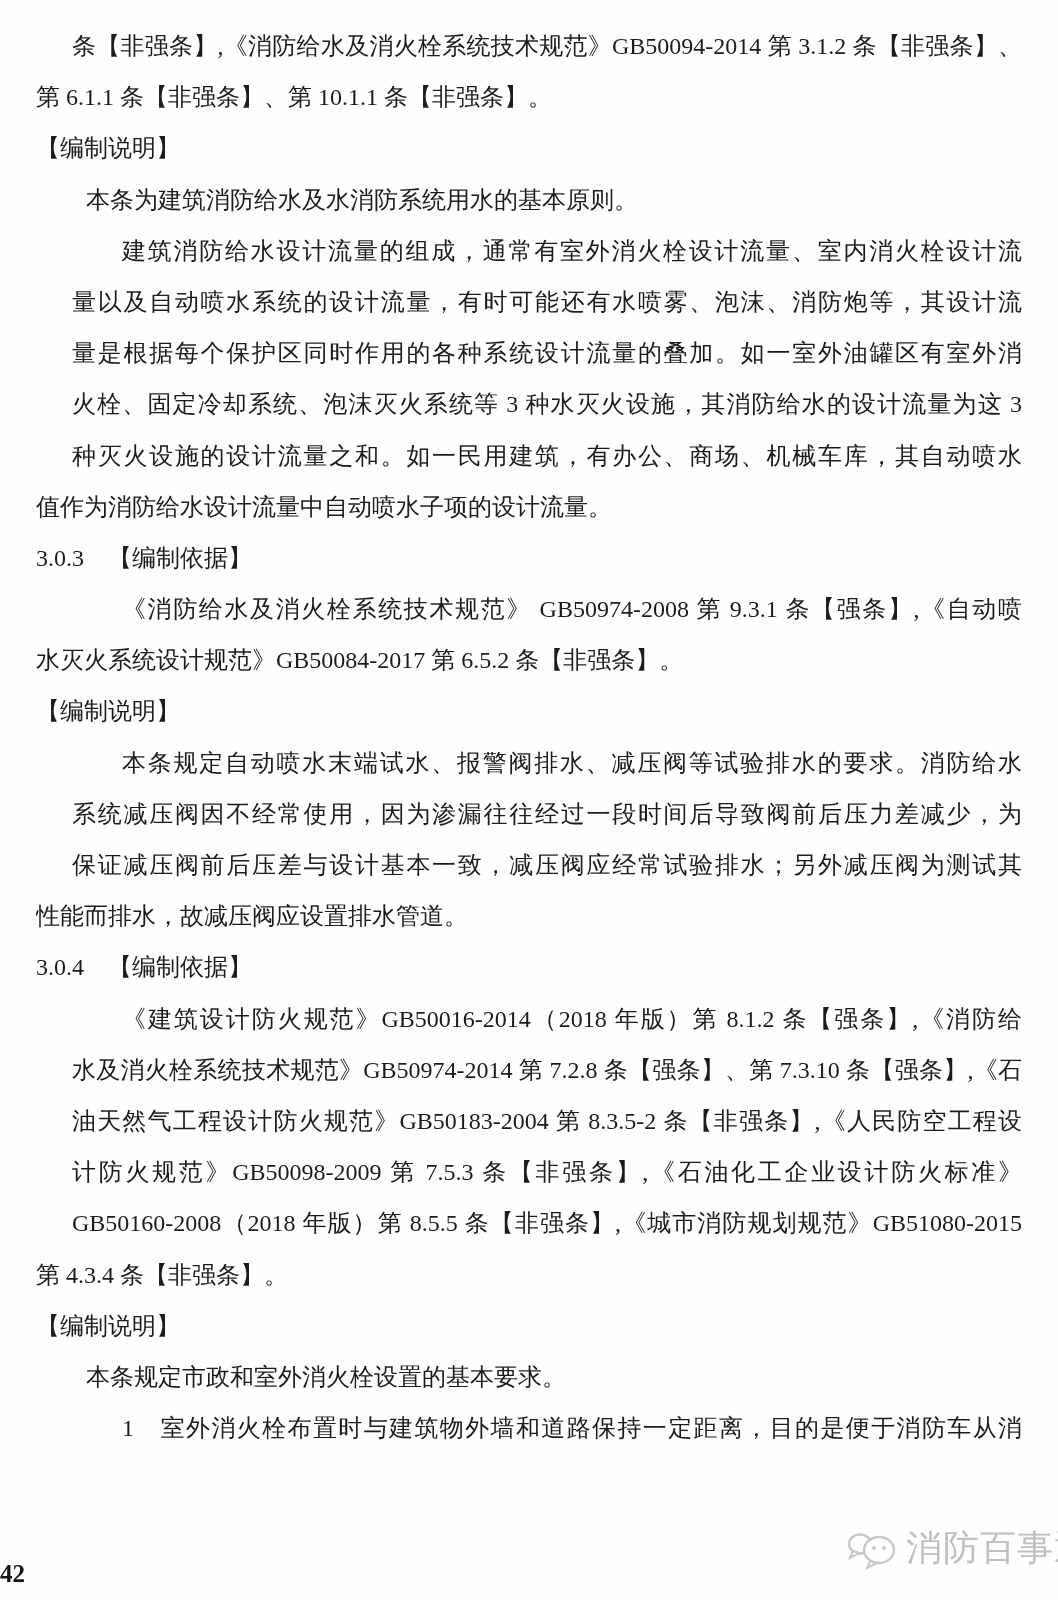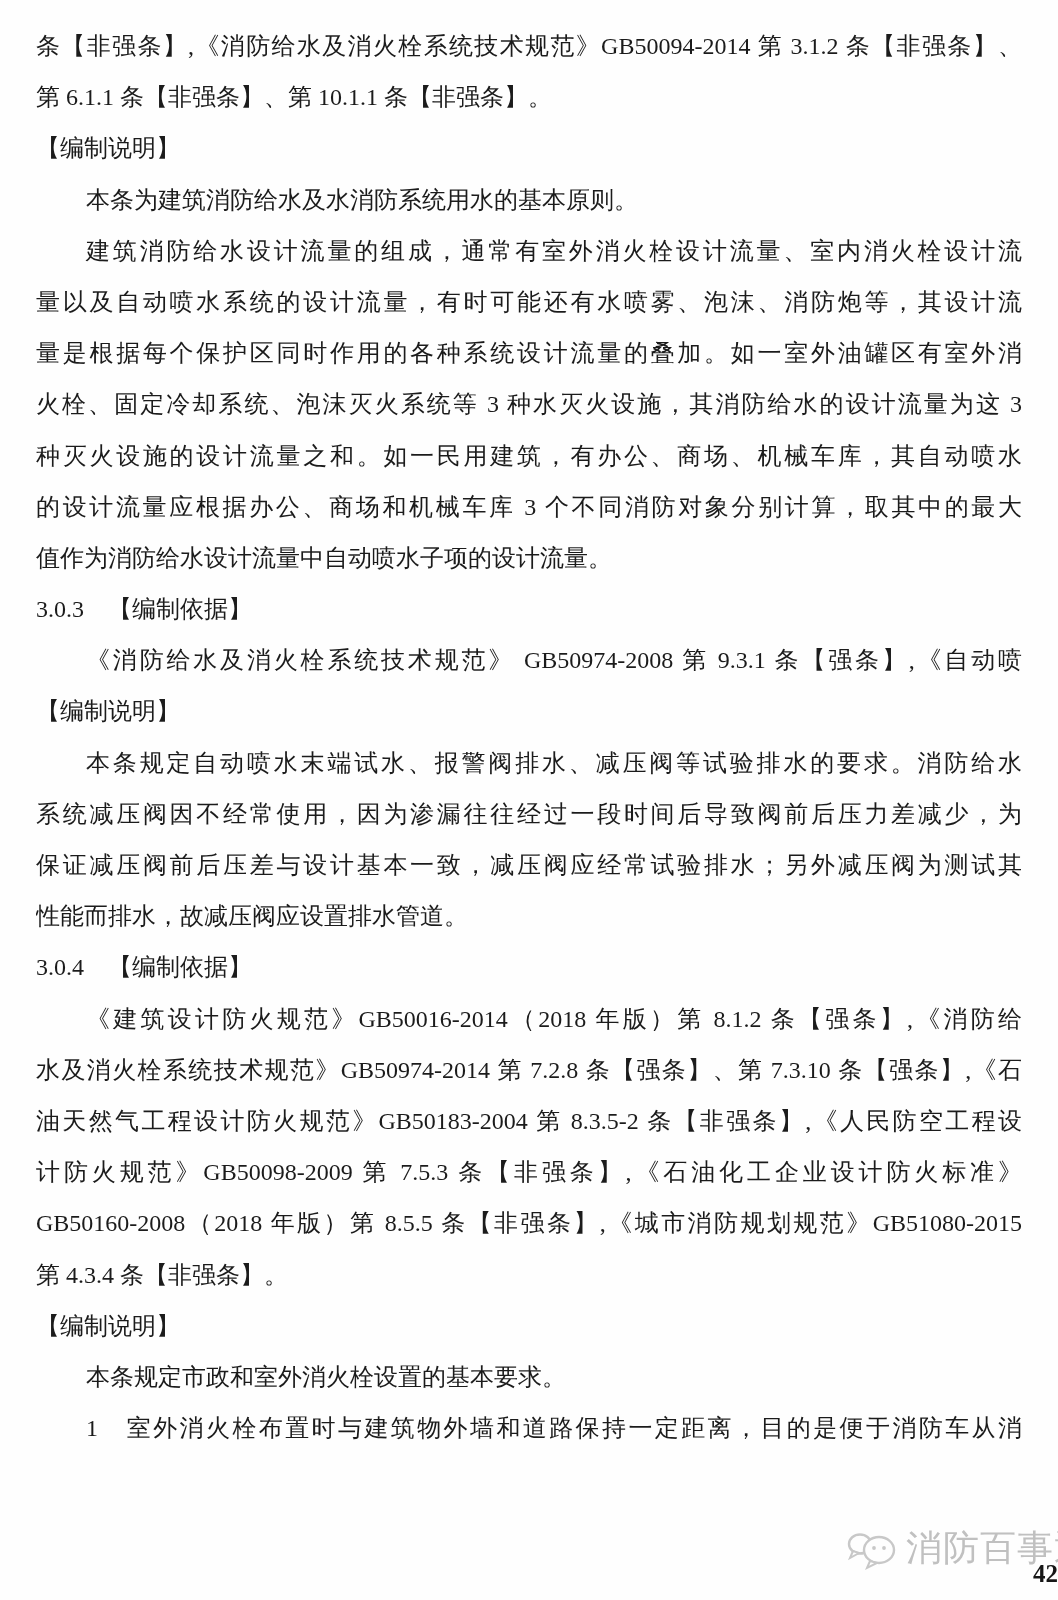--- a/index.html
+++ b/index.html
@@ -22,28 +22,28 @@
     height: 51.2px;
     line-height: 51.2px;
     font-size: 24px;
     font-weight: 500;
     text-align: justify;
     text-justify: inter-character;
     text-align-last: left;
     overflow: hidden;
     white-space: normal;
   }
-  .line.fill { text-align-last: justify; }
+  .line.fill { text-align-last: justify; margin-left: 36px; }
   .line.indent { padding-left: 50px; }
   .page-number {
     position: absolute;
     top: 1560px;
     left: 0;
     width: 100%;
-    text-align: right;
+    text-align: left;
     font-size: 25px;
     font-weight: 700;
     color: #161616;
   }
   .watermark {
     position: absolute;
     left: 846px;
     top: 1522px;
     display: flex;
     align-items: center;
@@ -67,24 +67,24 @@
   <div class="content">
       <div class="line fill">条【非强条】,《消防给水及消火栓系统技术规范》GB50094-2014 第 3.1.2 条【非强条】、</div>
       <div class="line">第 6.1.1 条【非强条】、第 10.1.1 条【非强条】。</div>
       <div class="line">【编制说明】</div>
       <div class="line indent">本条为建筑消防给水及水消防系统用水的基本原则。</div>
       <div class="line fill indent">建筑消防给水设计流量的组成，通常有室外消火栓设计流量、室内消火栓设计流</div>
       <div class="line fill">量以及自动喷水系统的设计流量，有时可能还有水喷雾、泡沫、消防炮等，其设计流</div>
       <div class="line fill">量是根据每个保护区同时作用的各种系统设计流量的叠加。如一室外油罐区有室外消</div>
       <div class="line fill">火栓、固定冷却系统、泡沫灭火系统等 3 种水灭火设施，其消防给水的设计流量为这 3</div>
       <div class="line fill">种灭火设施的设计流量之和。如一民用建筑，有办公、商场、机械车库，其自动喷水</div>
-      <div class="line fill">的设计流量应根据办公、商场和机械车库 3 个不同消防对象分别计算，取其中的最大</div>
       <div class="line">值作为消防给水设计流量中自动喷水子项的设计流量。</div>
       <div class="line">3.0.3　【编制依据】</div>
       <div class="line fill indent">《消防给水及消火栓系统技术规范》 GB50974-2008 第 9.3.1 条【强条】,《自动喷</div>
+      <div class="line">水灭火系统设计规范》GB50084-2017 第 6.5.2 条【非强条】。</div>
       <div class="line">【编制说明】</div>
       <div class="line fill indent">本条规定自动喷水末端试水、报警阀排水、减压阀等试验排水的要求。消防给水</div>
       <div class="line fill">系统减压阀因不经常使用，因为渗漏往往经过一段时间后导致阀前后压力差减少，为</div>
       <div class="line fill">保证减压阀前后压差与设计基本一致，减压阀应经常试验排水；另外减压阀为测试其</div>
       <div class="line">性能而排水，故减压阀应设置排水管道。</div>
       <div class="line">3.0.4　【编制依据】</div>
       <div class="line fill indent">《建筑设计防火规范》GB50016-2014（2018 年版）第 8.1.2 条【强条】,《消防给</div>
       <div class="line fill">水及消火栓系统技术规范》GB50974-2014 第 7.2.8 条【强条】、第 7.3.10 条【强条】,《石</div>
       <div class="line fill">油天然气工程设计防火规范》GB50183-2004 第 8.3.5-2 条【非强条】,《人民防空工程设</div>
       <div class="line fill">计防火规范》GB50098-2009 第 7.5.3 条【非强条】,《石油化工企业设计防火标准》</div>

